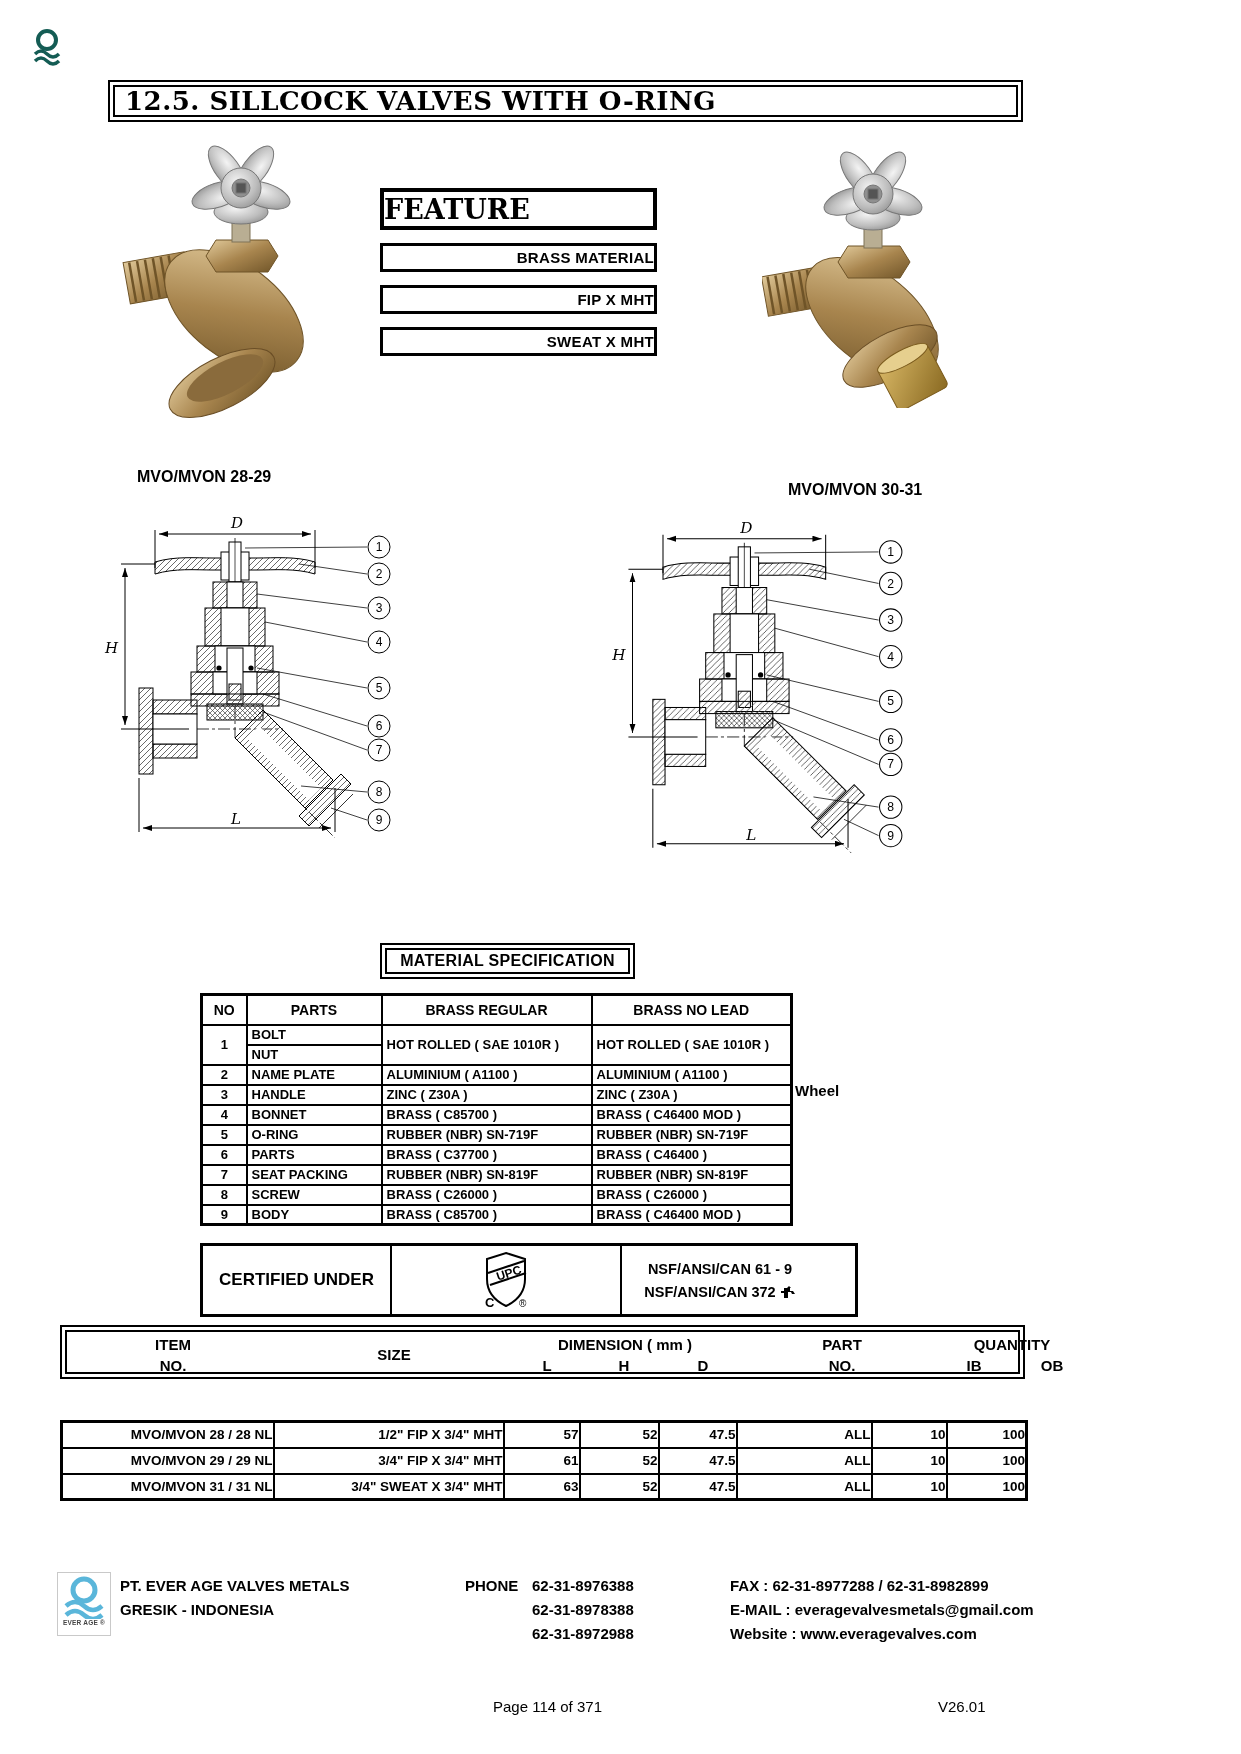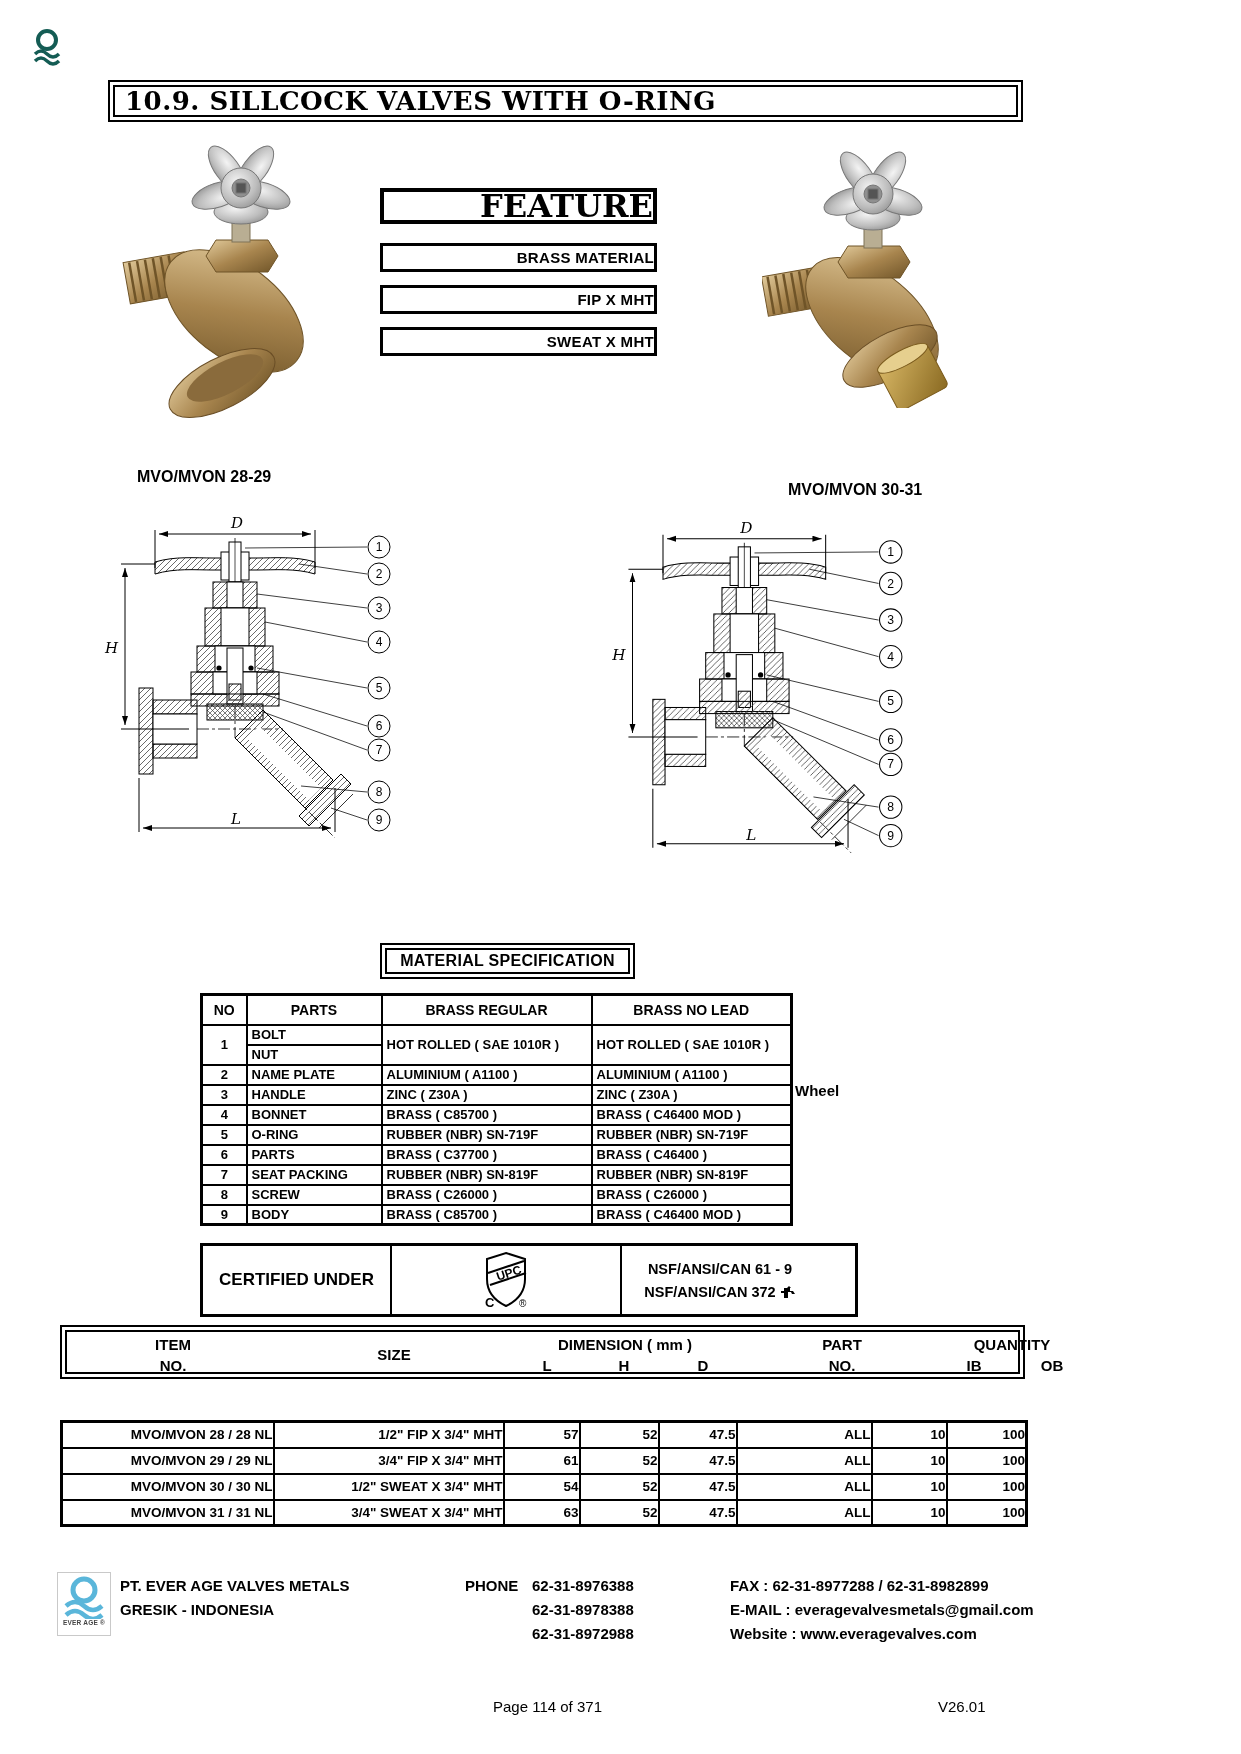--- a/index.html
+++ b/index.html
@@ -12,22 +12,22 @@
   .dblbox{border:2px solid #000;padding:3px;background:#fff}
   .dblbox .inner{border:2px solid #000;width:100%;height:100%;display:flex;align-items:center}
 
   .serif-bold{font-family:"DejaVu Serif","Liberation Serif",serif;font-weight:bold}
 
   
   #title-box{left:108px;top:80px;width:915px;height:42px}
   #title-box .inner{font-size:26px;padding-left:10px;letter-spacing:.5px}
 
   
-  .feature-title{left:380px;top:188px;width:277px;height:36px;border:4px solid #000;
-                 display:flex;align-items:center;justify-content:flex-end;font-size:32px}
+  .feature-title{left:380px;top:188px;width:277px;height:42px;border:4px solid #000;
+                 display:flex;align-items:center;justify-content:flex-start;font-size:27px}
   .feature-item{left:380px;width:277px;height:29px;border:3px solid #000;
                 display:flex;align-items:center;justify-content:flex-end;
                 font-weight:bold;font-size:15px;letter-spacing:.3px}
 
   .model-label{font-weight:bold;font-size:16px}
 
   
   #matspec-title{left:380px;top:943px;width:255px;height:36px}
   #matspec-title .inner{justify-content:center;font-weight:bold;font-size:16px;letter-spacing:.3px}
 
@@ -73,21 +73,21 @@
 
 <div id="page">
 
   <svg class="abs" style="left:33px;top:28px" width="28" height="38" viewBox="0 0 28 38">
     <circle cx="14" cy="12" r="9" fill="none" stroke="#145c54" stroke-width="4"></circle>
     <path d="M2 26 q6 -6 12 0 q6 6 12 0" fill="none" stroke="#145c54" stroke-width="3.4"></path>
     <path d="M2 33 q6 -6 12 0 q6 6 12 0" fill="none" stroke="#145c54" stroke-width="3.4"></path>
   </svg>
 
   <div class="abs dblbox" id="title-box">
-    <div class="inner serif-bold">10.9.  SILLCOCK VALVES WITH O-RING</div>
+    <div class="inner serif-bold">12.5.  SILLCOCK VALVES WITH O-RING</div>
   </div>
 
   <svg class="abs" style="left:122px;top:136px" width="225" height="295" viewBox="0 0 225 295">
     <defs>
       <linearGradient id="brassL" x1="0" y1="0" x2="1" y2="1">
         <stop offset="0" stop-color="#e2cb9c"></stop>
           <stop offset=".5" stop-color="#a8854e"></stop>
           <stop offset="1" stop-color="#6f5428"></stop>
       </linearGradient>
       <radialGradient id="steelL" cx=".4" cy=".35" r=".8">
@@ -529,30 +529,20 @@
       <td>MVO/MVON 29 / 29 NL</td>
       <td>3/4" FIP X 3/4" MHT</td>
       <td>61</td>
       <td>52</td>
       <td>47.5</td>
       <td>ALL</td>
       <td>10</td>
       <td>100</td>
     </tr>
     <tr>
-      <td>MVO/MVON 30 / 30 NL</td>
-      <td>1/2" SWEAT X 3/4" MHT</td>
-      <td>54</td>
-      <td>52</td>
-      <td>47.5</td>
-      <td>ALL</td>
-      <td>10</td>
-      <td>100</td>
-    </tr>
-    <tr>
       <td>MVO/MVON 31 / 31 NL</td>
       <td>3/4" SWEAT X 3/4" MHT</td>
       <td>63</td>
       <td>52</td>
       <td>47.5</td>
       <td>ALL</td>
       <td>10</td>
       <td>100</td>
     </tr>
   </tbody>

